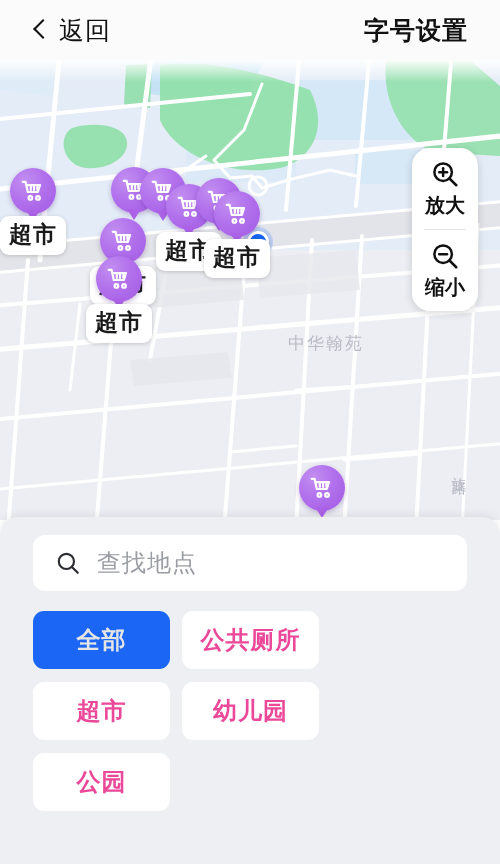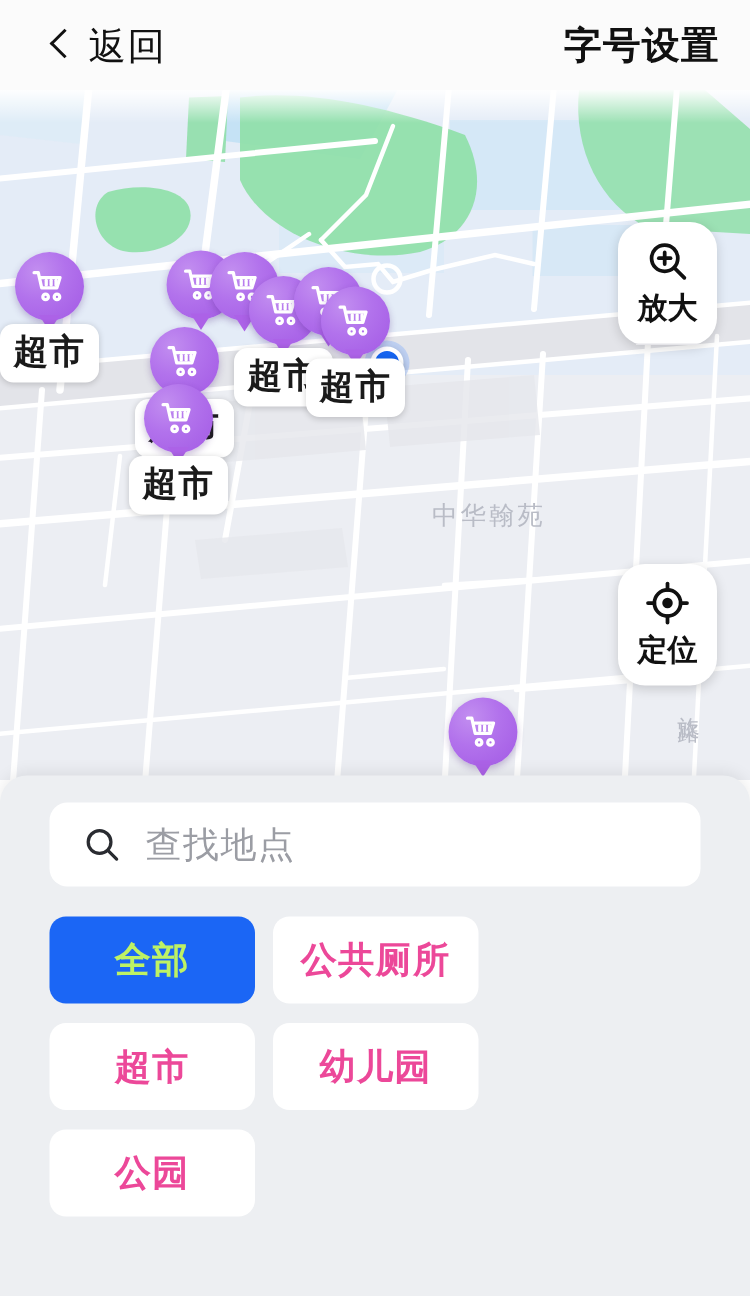--- a/index.html
+++ b/index.html
@@ -28,21 +28,21 @@
   }
   .chevron-left::before {
     content: ""; position: absolute;
     left: 2px; top: 4px;
     width: 12px; height: 12px;
     border-left: 2.6px solid #111; border-bottom: 2.6px solid #111;
     transform: rotate(45deg);
   }
   .hdr-back-label { font-size: 25px; color: #111; letter-spacing: 1px; font-weight: 400;}
   .hdr-title {
-    position: absolute; right: 20px; top: 50%; transform: translateY(-50%);
+    position: absolute; right: 32px; top: 50%; transform: translateY(-50%);
     font-size: 25px; color: #111; font-weight: 600; letter-spacing: 1px;
   }
 
   
   .map {
     position: absolute; top: 60px; left: 0;
     width: 500px; height: 460px;
     background: #eceef3;
     overflow: hidden;
   }
@@ -157,21 +157,21 @@
   }
   .chip {
     width: 137px; height: 58px;
     background: #fff;
     border-radius: 11px;
     display: flex; align-items: center; justify-content: center;
     font-size: 24px; font-weight: 700; color: #ec4899;
     letter-spacing: 1px;
     cursor: pointer;
   }
-  .chip.active { background: #1b66f5; color: #bef264; }
+  .chip.active { background: #1b66f5; color: #e5e5e5; }
 </style>
 </head>
 <body>
 
 <div id="app">
 
   <div class="header">
     <div class="hdr-back">
       <span class="chevron-left"></span>
       <span class="hdr-back-label">返回</span>
@@ -375,35 +375,30 @@
       <div class="ctrl-btn">
         <svg viewBox="0 0 24 24" fill="none" stroke="#111" stroke-width="2" stroke-linecap="round">
           <circle cx="10.5" cy="10.5" r="7"></circle>
           <line x1="15.6" y1="15.6" x2="21" y2="21"></line>
           <line x1="10.5" y1="7.4" x2="10.5" y2="13.6"></line>
           <line x1="7.4" y1="10.5" x2="13.6" y2="10.5"></line>
         </svg>
         <span class="ctrl-label">放大</span>
       </div>
       <div class="ctrl-sep"></div>
-    </div>
-
-    <div class="ctrl-stack" style="left:412px; top:316px;">
       <div class="ctrl-btn">
         <svg viewBox="0 0 24 24" fill="none" stroke="#111" stroke-width="2" stroke-linecap="round">
-          <circle cx="12" cy="12" r="7"></circle>
-          <circle cx="12" cy="12" r="2.8" fill="#111" stroke="none"></circle>
-          <line x1="12" y1="1.6" x2="12" y2="5"></line>
-          <line x1="12" y1="19" x2="12" y2="22.4"></line>
-          <line x1="1.6" y1="12" x2="5" y2="12"></line>
-          <line x1="19" y1="12" x2="22.4" y2="12"></line>
+          <circle cx="10.5" cy="10.5" r="7"></circle>
+          <line x1="15.6" y1="15.6" x2="21" y2="21"></line>
+          <line x1="7.4" y1="10.5" x2="13.6" y2="10.5"></line>
         </svg>
-        <span class="ctrl-label">定位</span>
+        <span class="ctrl-label">缩小</span>
       </div>
     </div>
+
   </div>
 
   <div class="sheet">
 
     <div class="search-box">
       <svg viewBox="0 0 24 24" fill="none" stroke="#2a2c31" stroke-width="2" stroke-linecap="round">
         <circle cx="10.5" cy="10.5" r="7"></circle>
         <line x1="15.6" y1="15.6" x2="21" y2="21"></line>
       </svg>
       <span class="search-ph">查找地点</span>

